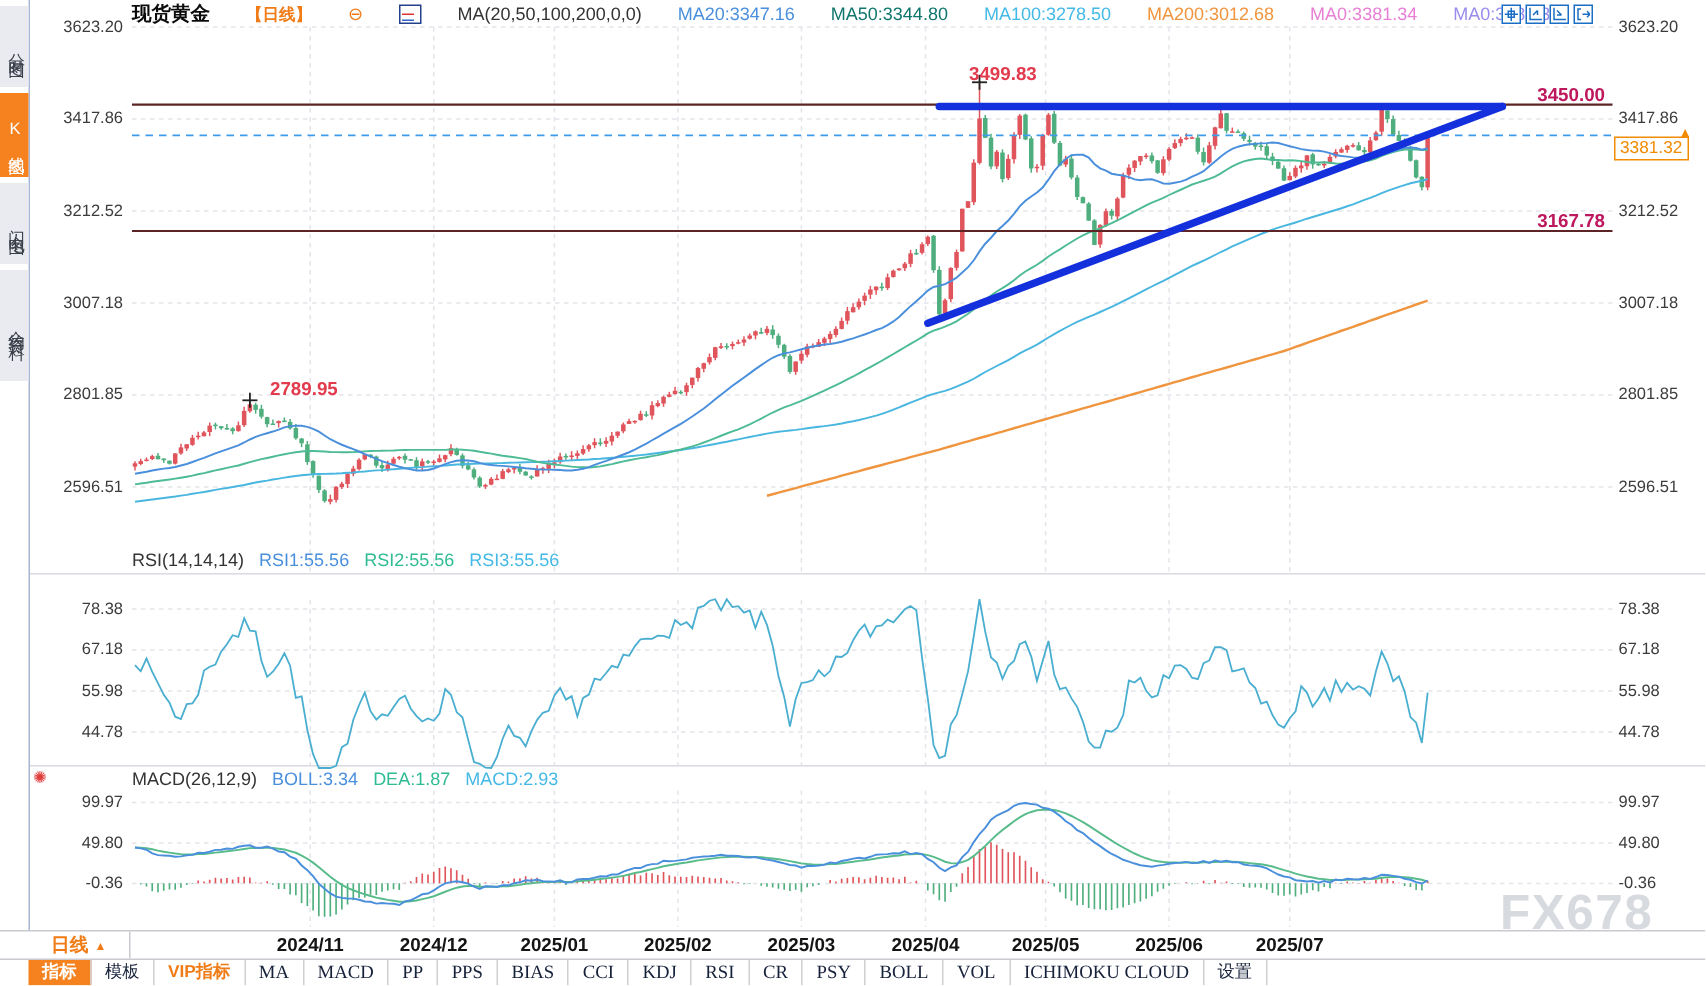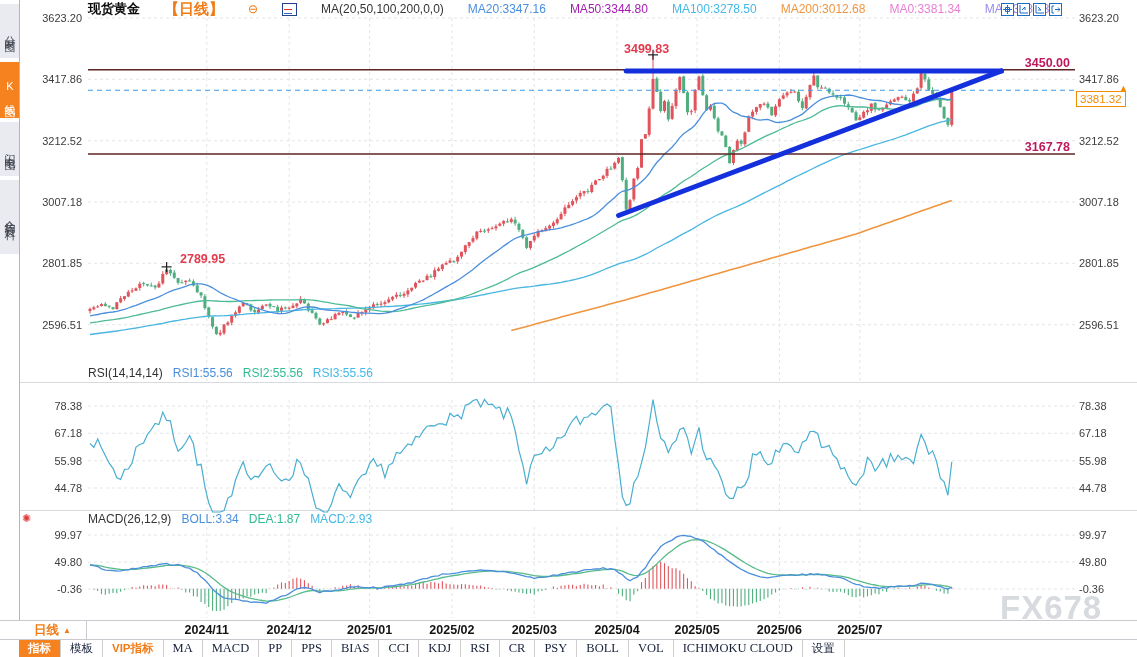--- a/index.html
+++ b/index.html
@@ -8,21 +8,21 @@
   
   #sidebar{position:absolute;left:0;top:0;width:19px;height:620px;background:#fff;
            border-right:1px solid #a8b6d8;}
   .side-tab{position:absolute;left:0;width:19px;writing-mode:vertical-rl;text-orientation:upright;
             font-size:11px;letter-spacing:3px;color:#3a3f4a;background:#e9ebf1;
             display:flex;align-items:center;justify-content:center;cursor:pointer;}
   .side-tab.active{background:#f5821f;color:#fff;}
   
   #header{position:absolute;left:88px;top:1px;height:16px;display:flex;align-items:center;gap:24px;white-space:nowrap;}
   .hdr-symbol{font-size:13px;font-weight:bold;color:#0c0c0c;}
-  .hdr-period{font-size:15px;font-weight:bold;color:#f07c18;}
+  .hdr-period{font-size:11px;font-weight:bold;color:#f07c18;}
   .hdr-collapse{color:#f07c18;font-size:12px;line-height:12px;}
   .ma-box{width:13px;height:11px;border:1.5px solid #24418e;position:relative;background:#fff;}
   .ma-box i{position:absolute;left:1px;top:5px;width:8px;height:3px;border-top:1.5px solid #d33;border-bottom:1.5px solid #36c;}
   .hdr-settings{font-size:12px;color:#333;}
   .legend-item{font-size:12px;}
   
   #topIcons{position:absolute;left:1001px;top:3px;display:flex;gap:3px;}
   .tool-btn{width:13px;height:13px;border:1.5px solid #1a6fc4;box-sizing:border-box;display:flex;
             align-items:center;justify-content:center;cursor:pointer;background:#fff;}
   .tool-btn svg{display:block;}
@@ -816,21 +816,21 @@
 
   <div id="header">
     <span class="hdr-symbol">现货黄金</span>
     <span class="hdr-period">【日线】</span>
     <span class="hdr-collapse">⊖</span>
     <span class="ma-box">
         <i></i>
       </span>
     <span class="hdr-settings">MA(20,50,100,200,0,0)</span>
   <span class="legend-item" style="color: rgb(74, 143, 220);">MA20:3347.16</span>
-      <span class="legend-item" style="color: #a21caf;">MA50:3344.80</span>
+      <span class="legend-item" style="color: #0f766e;">MA50:3344.80</span>
       <span class="legend-item" style="color: rgb(69, 185, 230);">MA100:3278.50</span>
       <span class="legend-item" style="color: rgb(240, 149, 63);">MA200:3012.68</span>
       <span class="legend-item" style="color: rgb(232, 127, 212);">MA0:3381.34</span>
       <span class="legend-item" style="color: rgb(152, 140, 237);">MA0:3381.34</span>
     </div>
 
   <div id="topIcons">
       <div class="tool-btn">
         <svg width="9" height="9">
           <path d="M4.5 0v9M0 4.5h9M2.5 2.5h4v4h-4z" stroke="#1a6fc4" fill="none"></path>
@@ -846,21 +846,21 @@
           <path d="M1 0v8h8M3 2l3 3M6 5h-3" stroke="#1a6fc4" fill="none"></path>
         </svg>
       </div>
       <div class="tool-btn">
         <svg width="9" height="9">
           <path d="M3 1h-2v7h2M4 4.5h5M7 2.5l2 2-2 2" stroke="#1a6fc4" fill="none"></path>
         </svg>
       </div>
     </div>
 
-  <div class="ann-red" style="left:624px;top:42px;">3499.83</div>
+  <div class="ann-red" style="left:646px;top:42px;">3499.83</div>
   <div class="ann-red" style="left:180px;top:252px;">2789.95</div>
   <div class="ann-blk" style="left:1014px;top:56px;">3450.00</div>
   <div class="ann-blk" style="left:1014px;top:140px;">3167.78</div>
   <div id="priceBox">3381.32</div>
   <div id="priceArrow">▲</div>
 
   <div class="panel-hdr" style="top:366px;" id="rsiHdr">
     <span class="panel-title">RSI(14,14,14)</span>
   <span class="legend-item" style="color: rgb(74, 143, 220);">RSI1:55.56</span>
       <span class="legend-item" style="color: rgb(47, 187, 147);">RSI2:55.56</span>

